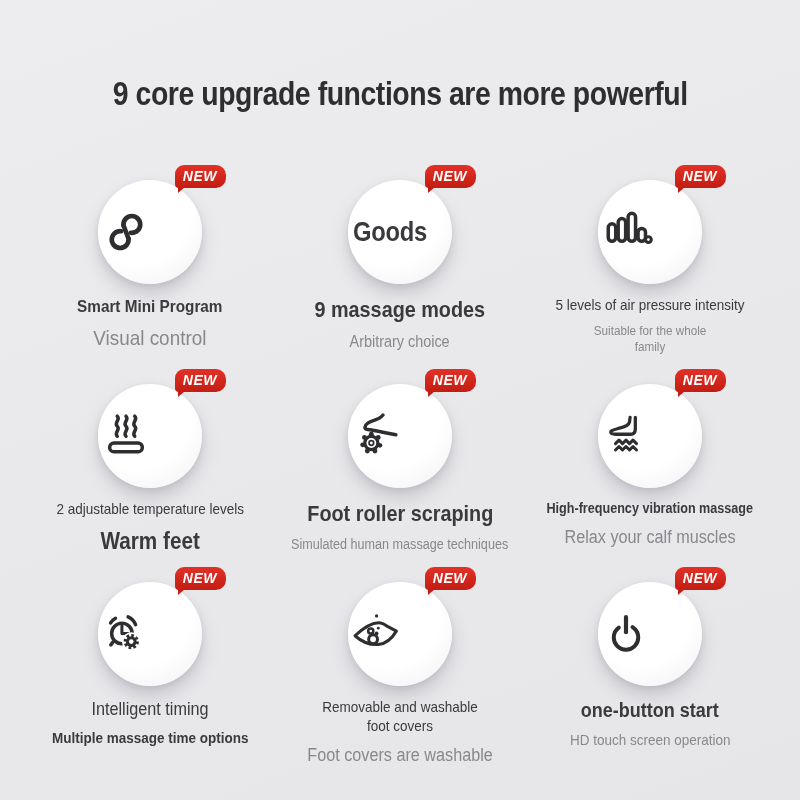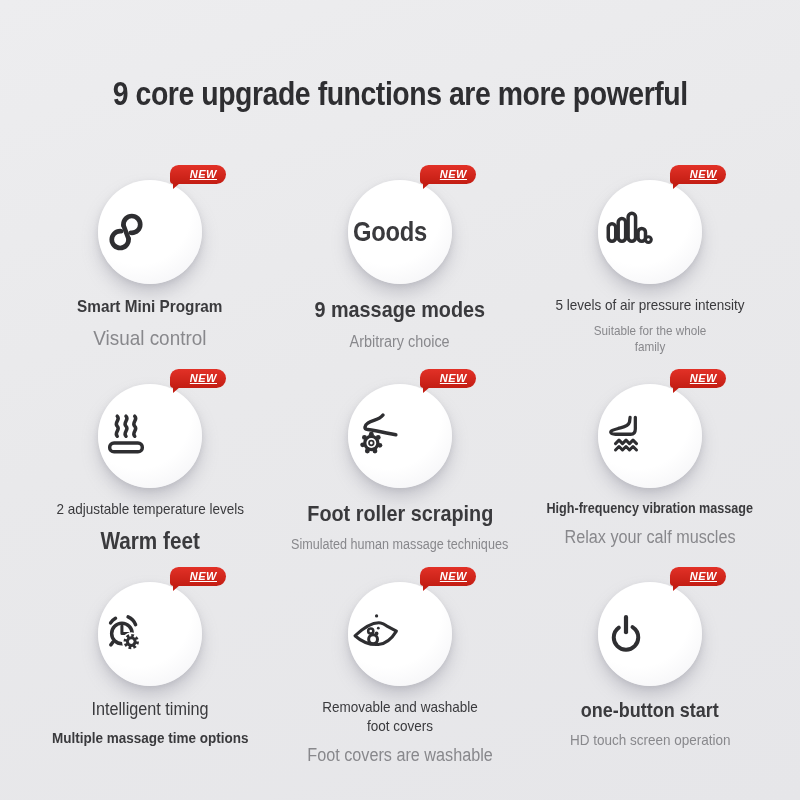--- a/index.html
+++ b/index.html
@@ -31,25 +31,24 @@
   .circle{
     width:104px;height:104px;border-radius:50%;
     background:radial-gradient(circle at 38% 30%,#ffffff 55%,#f6f6f8 82%,#ededf0 100%);
     box-shadow:0 10px 16px rgba(145,145,158,.38),0 2px 5px rgba(150,150,160,.25);
     display:flex;align-items:center;justify-content:flex-start;
   }
   .badge{
     position:absolute;top:-15px;right:-24px;z-index:2;
     background:linear-gradient(180deg,#e23127 0%,#c31d13 100%);
     color:#fff;
-    font-size:11px;font-weight:bold;font-style:italic;
+    font-size:14px;font-weight:bold;font-style:italic;
     letter-spacing:.5px;
-    padding:3px 9px 4px 20px;
+    padding:3px 9px 4px 8px;
     border-radius:9px 10px 10px 4px;
-    text-decoration:underline;
   }
   .badge::after{
     content:'';position:absolute;left:3px;bottom:-5px;
     width:0;height:0;
     border-top:6px solid #c31d13;
     border-right:7px solid transparent;
   }
   .goods-text{font-size:27px;font-weight:bold;color:#3a3a3d;transform:scaleX(.88);letter-spacing:-.3px;}
   .ln{text-align:center;transform:scaleX(.9);transform-origin:center;line-height:1.25;}
   .ln1{margin-top:12px;}

